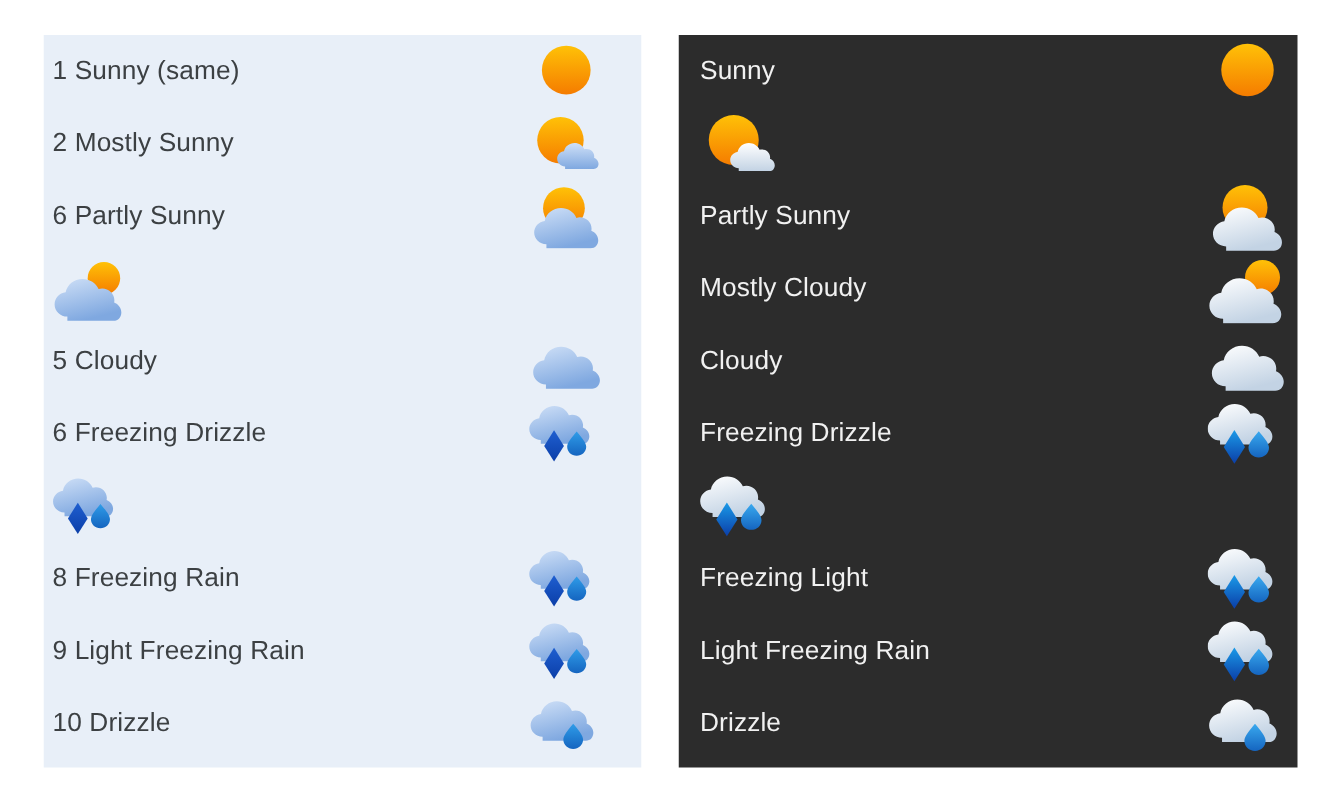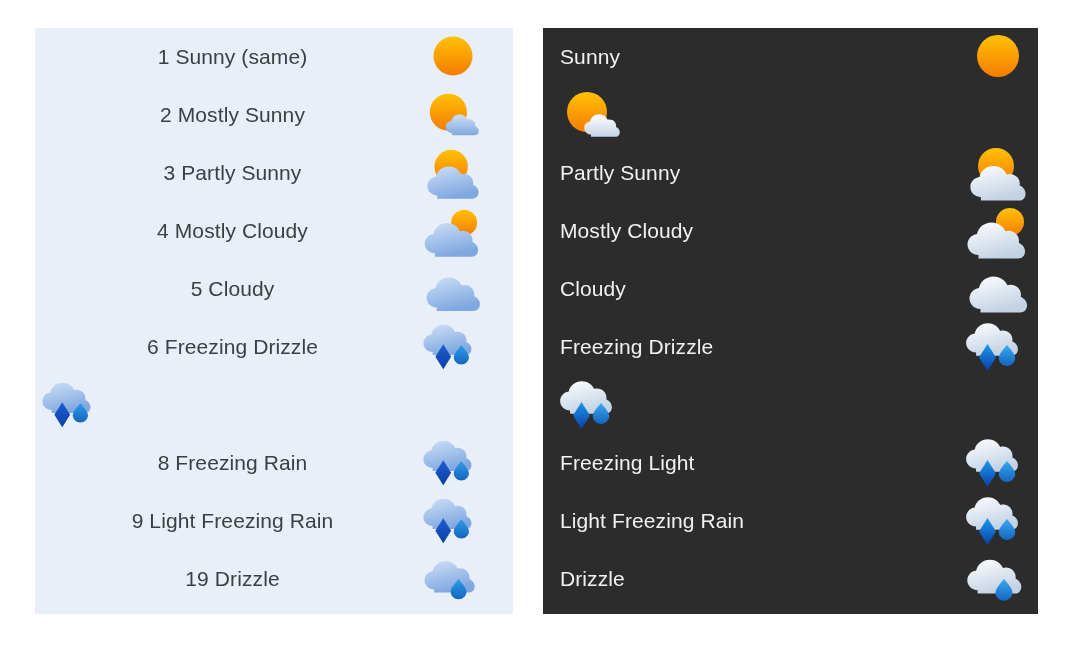--- a/index.html
+++ b/index.html
@@ -14,21 +14,21 @@
   .panel { position: absolute; top: 28px; height: 586px; overflow: hidden; }
   .panel.light { left: 35px; width: 478px; background: #e8eff8; }
   .panel.dark  { left: 543px; width: 495px; background: #2c2c2c; }
 
   .row {
     position: relative;
     height: 58px;
     display: flex;
     align-items: center;
   }
-  .panel.light .row { padding-left: 7px; padding-right: 30px; text-align: center; }
+  .panel.light .row { padding-left: 7px; padding-right: 30px; }
   .panel.dark  .row { padding-left: 17px; padding-right: 8px; }
 
   .row-label {
     flex: 1 1 auto;
     white-space: nowrap;
     letter-spacing: 0.1px;
   }
   .panel.light .row-label { color: #3c4043; font-size: 21px; }
   .panel.dark  .row-label { color: #f1f1f1; font-size: 21px; }
 
@@ -103,21 +103,21 @@
               </linearGradient>
     </defs>
         <circle cx="27" cy="25" r="20" fill="url(#sglight1)"></circle>
         <g transform="translate(22,19) scale(0.62)">
               <path fill="url(#cglight1)" d="M14.5 46c-6.1 0-11-4.7-11-10.5 0-5.3 4.1-9.7 9.5-10.4 1.2-6.6 7.3-11.6 14.6-11.6 6.2 0 11.6 3.6 13.8 8.8 1-.3 2-.5 3.1-.5 5.8 0 10.5 4.5 10.5 10.1 0 .7-.1 1.4-.2 2C58.4 35.3 61 38.6 61 42.4c0 2-.7 3.8-1.9 5.2-1.1 1.3-2.9 2-4.9 2H14.5z"></path>
             </g>
       </svg>
         </div>
       </div>
       <div class="row">
-        <div class="row-label">3 Partly Sunny</div>
+        <div class="row-label">6 Partly Sunny</div>
         <div class="icon-wrap">
           <svg viewBox="0 0 64 56">
             <defs>
       <linearGradient id="sglight2" x1="0" y1="0" x2="0" y2="1">
                 <stop offset="0" stop-color="#ffc107"></stop>
                 <stop offset="1" stop-color="#f57c00"></stop>
               </linearGradient>
       <linearGradient id="cglight2" x1="0" y1="0" x2="0" y2="1">
                 <stop offset="0" stop-color="#cfe0f7"></stop>
                 <stop offset="1" stop-color="#7fa8e0"></stop>
@@ -136,21 +136,20 @@
               </linearGradient>
     </defs>
         <circle cx="30" cy="21" r="18" fill="url(#sglight2)"></circle>
         <g transform="translate(1,8) scale(0.96)">
               <path fill="url(#c2light2)" d="M14.5 46c-6.1 0-11-4.7-11-10.5 0-5.3 4.1-9.7 9.5-10.4 1.2-6.6 7.3-11.6 14.6-11.6 6.2 0 11.6 3.6 13.8 8.8 1-.3 2-.5 3.1-.5 5.8 0 10.5 4.5 10.5 10.1 0 .7-.1 1.4-.2 2C58.4 35.3 61 38.6 61 42.4c0 2-.7 3.8-1.9 5.2-1.1 1.3-2.9 2-4.9 2H14.5z"></path>
             </g>
       </svg>
         </div>
       </div>
       <div class="row">
-        <div class="row-label">4 Mostly Cloudy</div>
         <div class="icon-wrap">
           <svg viewBox="0 0 64 56">
             <defs>
       <linearGradient id="sglight3" x1="0" y1="0" x2="0" y2="1">
                 <stop offset="0" stop-color="#ffc107"></stop>
                 <stop offset="1" stop-color="#f57c00"></stop>
               </linearGradient>
       <linearGradient id="cglight3" x1="0" y1="0" x2="0" y2="1">
                 <stop offset="0" stop-color="#cfe0f7"></stop>
                 <stop offset="1" stop-color="#7fa8e0"></stop>
@@ -336,21 +335,21 @@
     </defs>
         <g transform="translate(-3,-8) scale(0.9)">
               <path fill="url(#c2light8)" d="M14.5 46c-6.1 0-11-4.7-11-10.5 0-5.3 4.1-9.7 9.5-10.4 1.2-6.6 7.3-11.6 14.6-11.6 6.2 0 11.6 3.6 13.8 8.8 1-.3 2-.5 3.1-.5 5.8 0 10.5 4.5 10.5 10.1 0 .7-.1 1.4-.2 2C58.4 35.3 61 38.6 61 42.4c0 2-.7 3.8-1.9 5.2-1.1 1.3-2.9 2-4.9 2H14.5z"></path>
             </g>
         <path fill="url(#sllight8)" d="M21.5 25 30 38.5 21.5 52 13 38.5z"></path>
         <path fill="url(#dplight8)" d="M41 26c4.4 5.4 8.2 9.6 8.2 13.1 0 4.3-3.7 7.8-8.2 7.8s-8.2-3.5-8.2-7.8C32.8 35.6 36.6 31.4 41 26z"></path>
       </svg>
         </div>
       </div>
       <div class="row">
-        <div class="row-label">19 Drizzle</div>
+        <div class="row-label">10 Drizzle</div>
         <div class="icon-wrap">
           <svg viewBox="0 0 64 56">
             <defs>
       <linearGradient id="sglight9" x1="0" y1="0" x2="0" y2="1">
                 <stop offset="0" stop-color="#ffc107"></stop>
                 <stop offset="1" stop-color="#f57c00"></stop>
               </linearGradient>
       <linearGradient id="cglight9" x1="0" y1="0" x2="0" y2="1">
                 <stop offset="0" stop-color="#cfe0f7"></stop>
                 <stop offset="1" stop-color="#7fa8e0"></stop>

